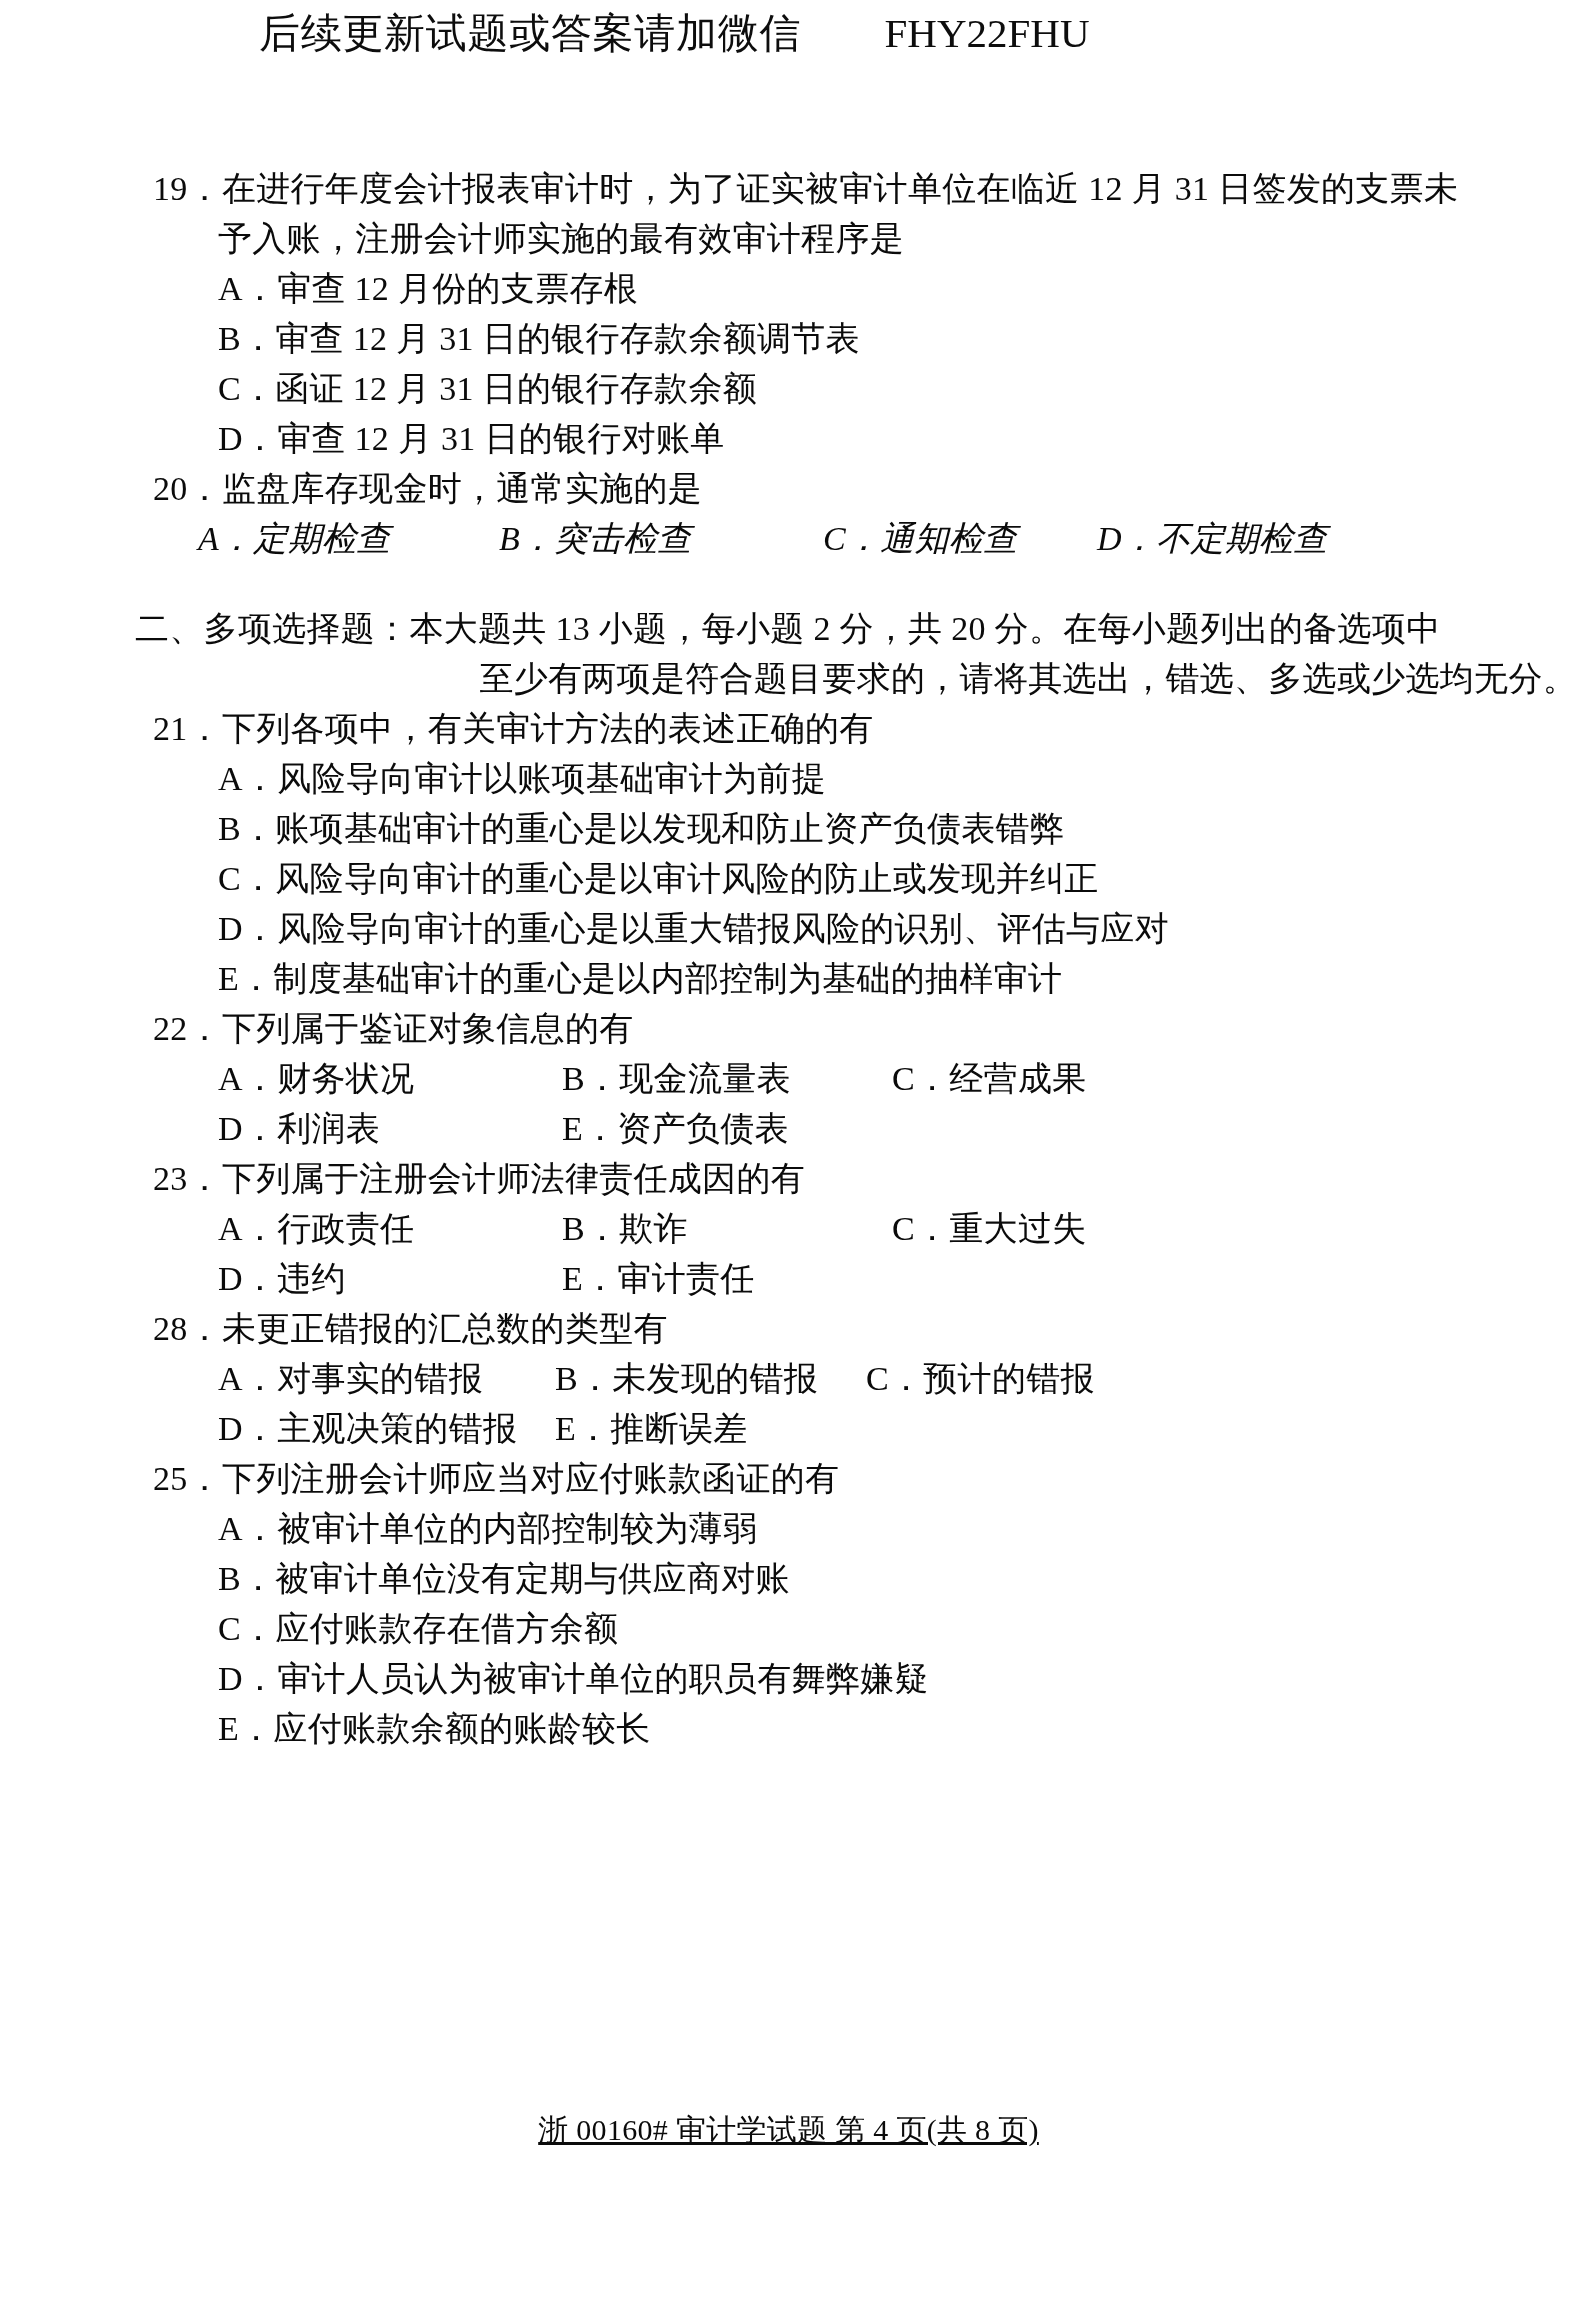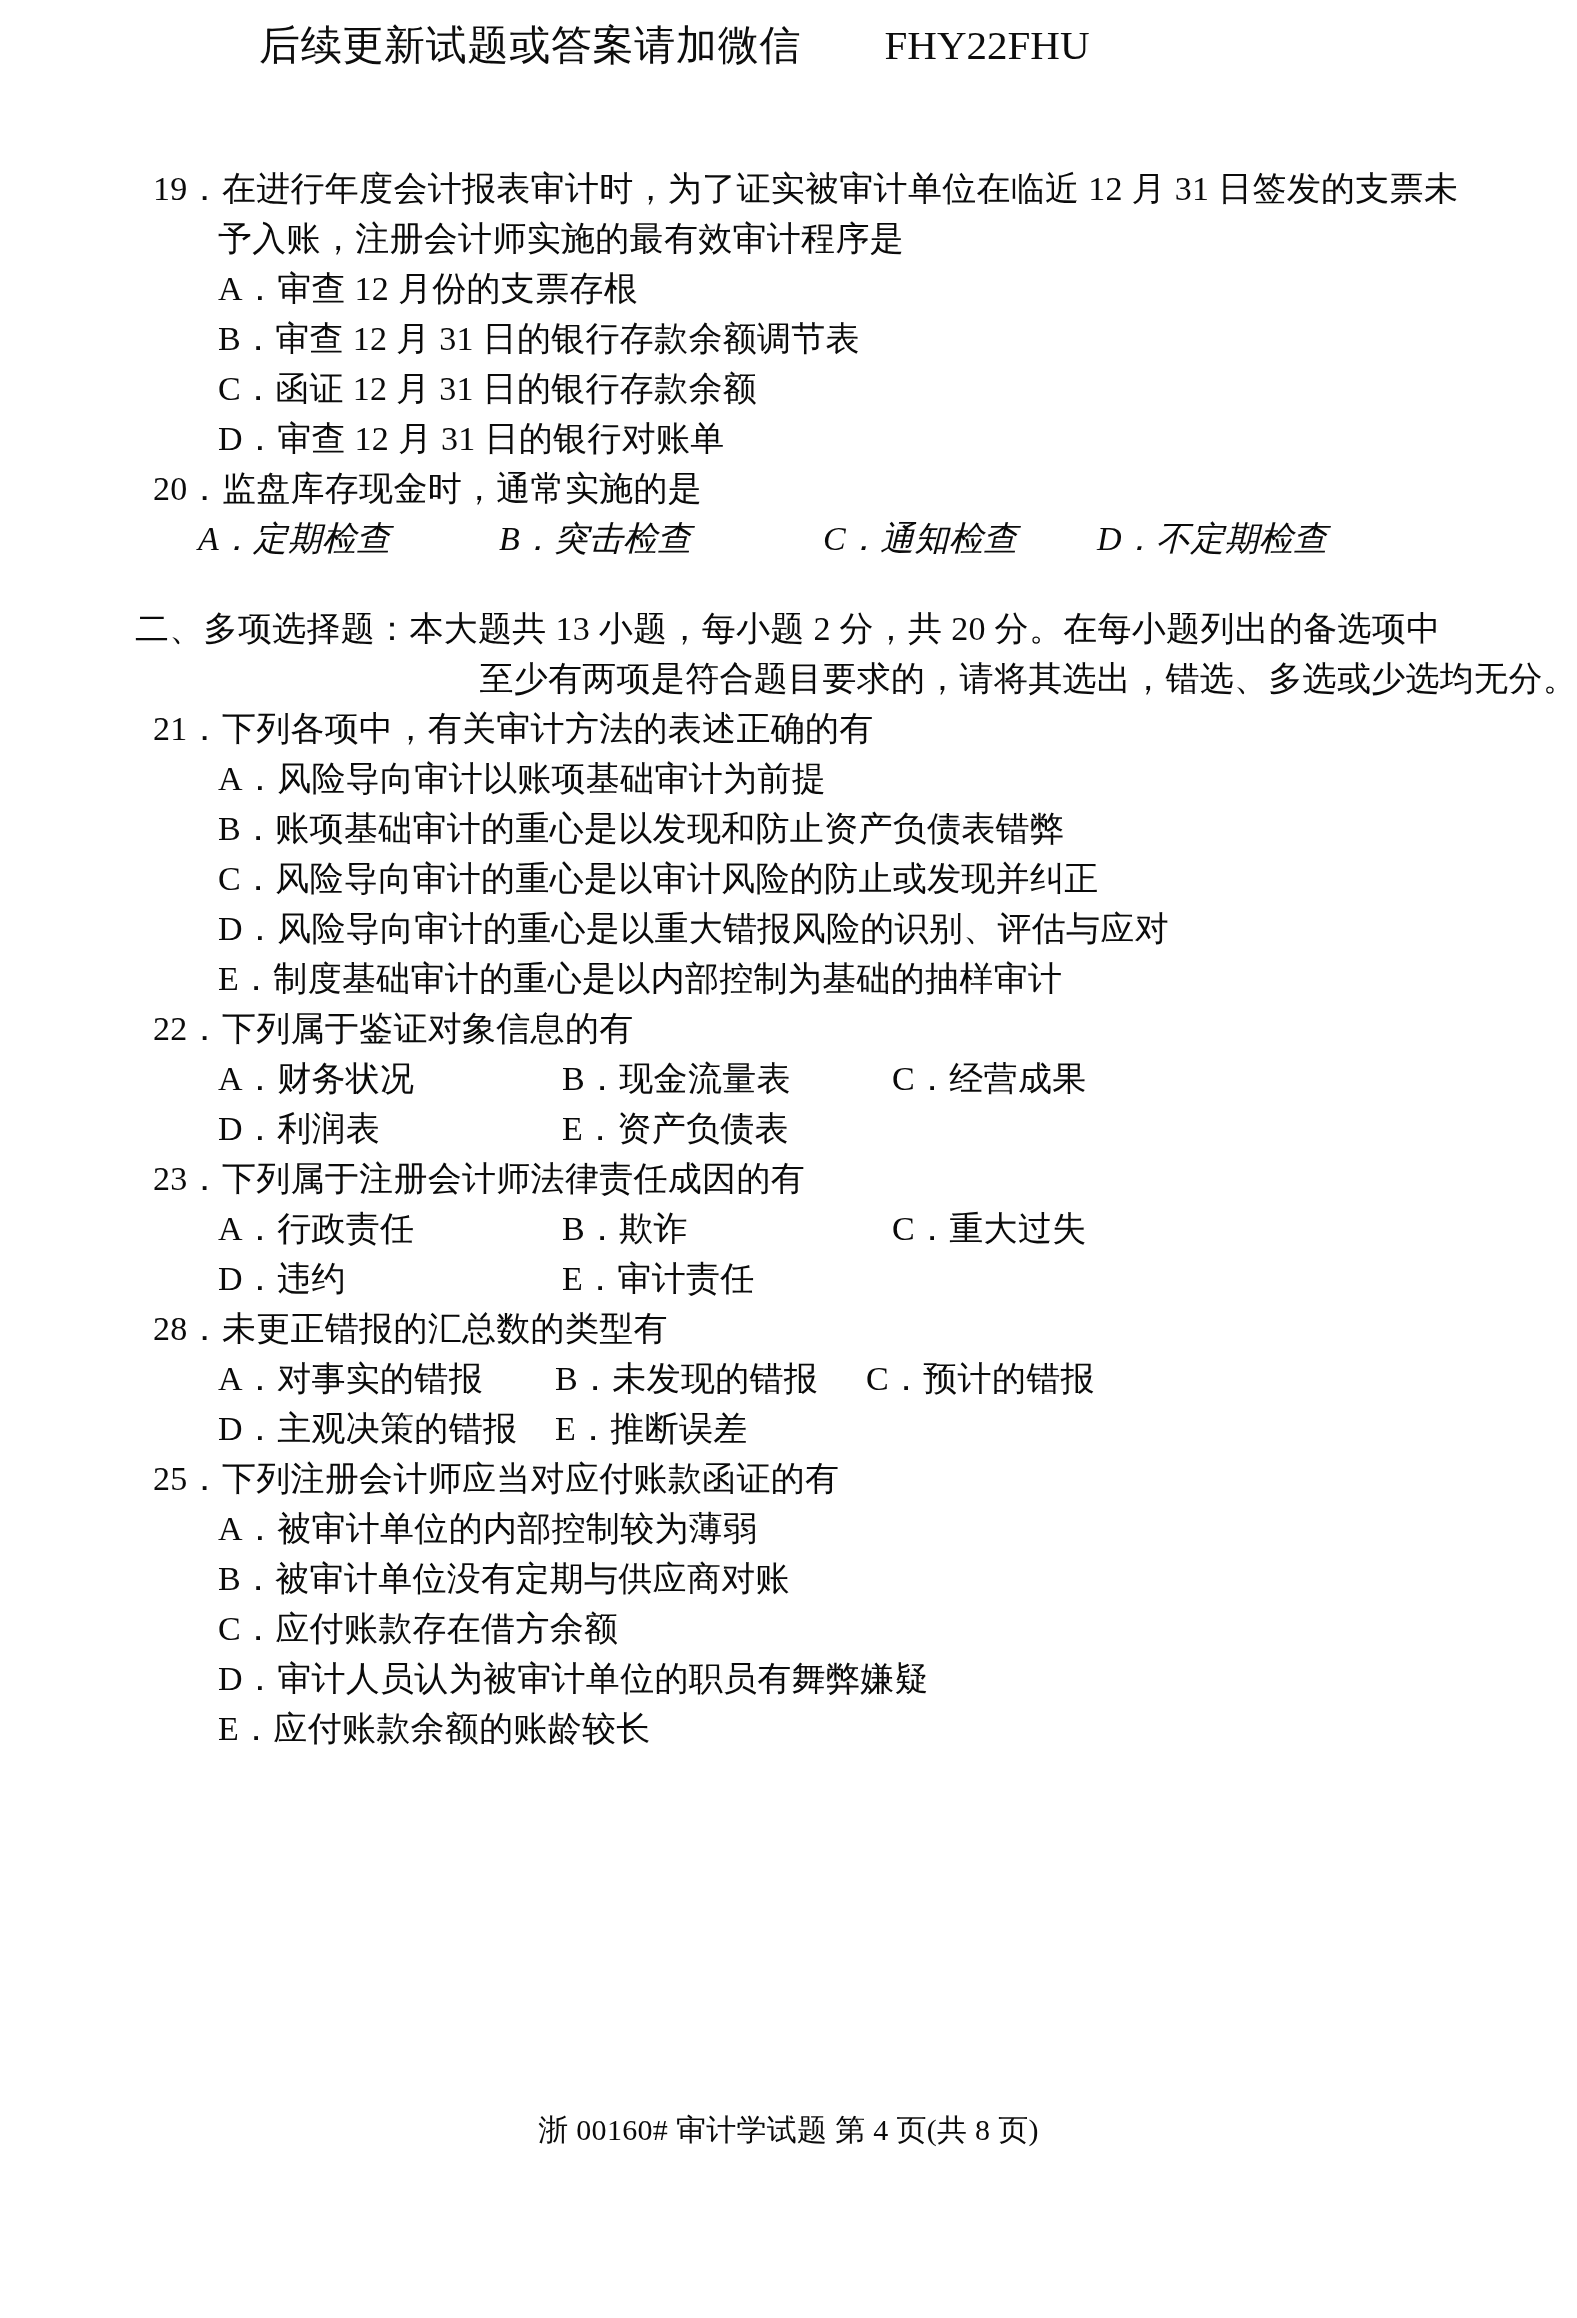--- a/index.html
+++ b/index.html
@@ -17,21 +17,21 @@
     width: 1577px;
     height: 2319px;
     background: #ffffff;
     overflow: hidden;
   }
 
   
   .page-header {
     position: absolute;
     left: 259px;
-    top: 20px;
+    top: 8px;
     width: 1124px;
     font-size: 41px;
     line-height: 50px;
     letter-spacing: 0.7px;
     white-space: pre;
     color: #0d0d0d;
   }
   .page-header .latin {
     font-family: "Liberation Serif", "DejaVu Serif", serif;
     letter-spacing: 0px;
@@ -84,20 +84,21 @@
   .page-footer {
     position: absolute;
     left: 0;
     top: 2110px;
     width: 1577px;
     text-align: center;
     font-size: 30px;
     line-height: 40px;
     white-space: pre;
     letter-spacing: 0.3px;
+    text-decoration: underline;
   }
 </style>
 </head>
 <body>
 
 <div id="page">
 
   <div class="page-header"><span>后续更新试题或答案请加微信</span><span>　　</span><span class="latin">FHY22FHU</span></div>
 
   <div class="doc-body">

